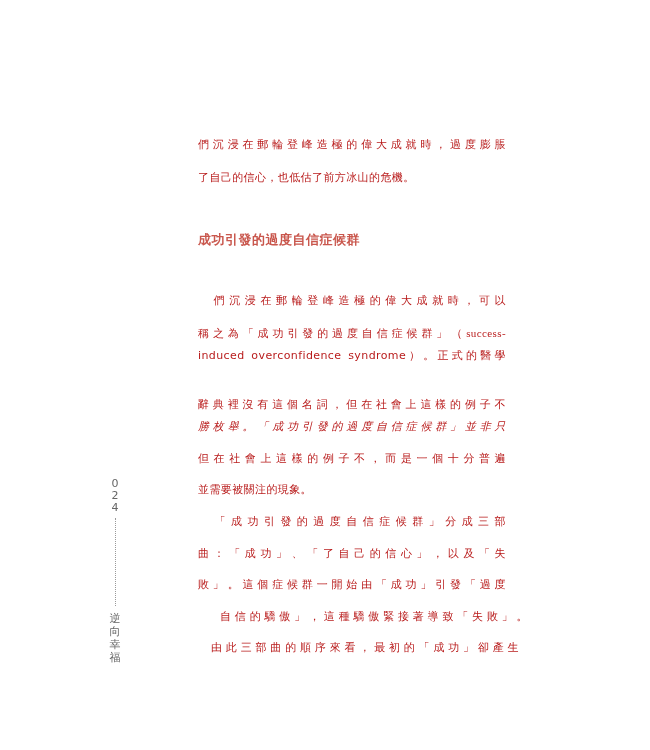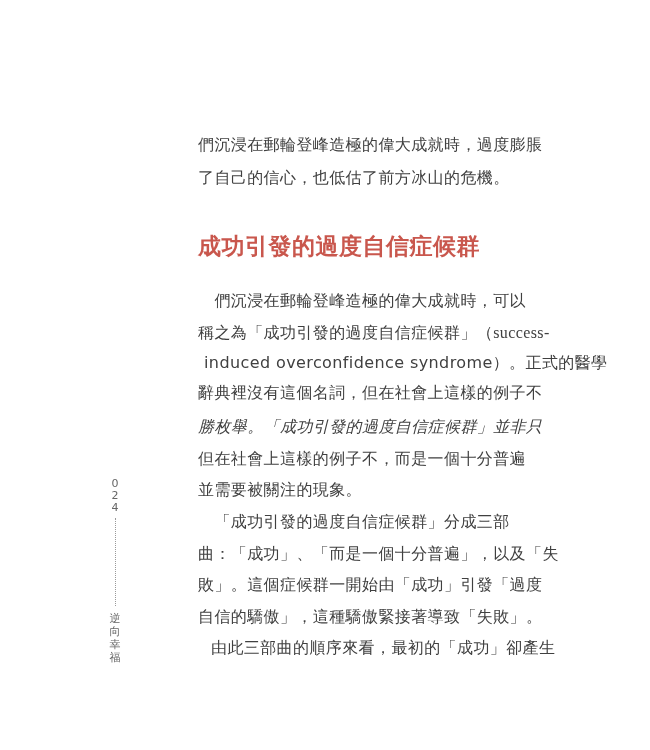--- a/index.html
+++ b/index.html
@@ -1,23 +1,23 @@
 <!DOCTYPE html>
 <html><head>
 <meta charset="utf-8">
 <style>
   html, body { margin: 0; padding: 0; background: #ffffff; }
   body { width: 650px; height: 750px; position: relative; overflow: hidden;
          font-family: "DejaVu Sans", "Liberation Sans", sans-serif; color: #3a3a3a; }
   .page { position: absolute; left: 0; top: 0; width: 650px; height: 750px; background: #fff; }
   .body-text { position: absolute; left: 198px; width: 312px; }
-  .line { position: absolute; left: 0; white-space: nowrap; font-size: 16px; line-height: 20px;
-          letter-spacing: 0.4px; color: #404040; }
+  .line { position: absolute; left: 0; white-space: nowrap; font-size: 11px; line-height: 20px;
+          letter-spacing: 0.4px; color: #b91c1c; }
   .line.just { width: 308px; text-align: justify; text-align-last: justify; }
-  .heading { position: absolute; left: 198px; top: 231px; font-size: 23px; font-weight: bold;
+  .heading { position: absolute; left: 198px; top: 231px; font-size: 13px; font-weight: bold;
              color: #c9574d; letter-spacing: 0.5px; white-space: nowrap;
              font-family: "DejaVu Serif", "Liberation Serif", serif; }
   .margin { position: absolute; left: 108px; top: 478px; width: 14px; display: flex;
             flex-direction: column; align-items: center; }
   .page-number { font-size: 11px; color: #666; line-height: 12px; text-align: center;
                  font-family: "DejaVu Sans", sans-serif; }
   .page-number span { display: block; }
   .dotted-rule { width: 0; height: 88px; border-left: 1px dotted #9a9a9a; margin: 4px 0 6px 0; }
   .running-title { font-size: 11px; color: #666; line-height: 13px; text-align: center; }
   .running-title span { display: block; }
@@ -30,32 +30,32 @@
   <div class="body-text" style="top:135px;">
     <div class="line just" style="top:0px;">們沉浸在郵輪登峰造極的偉大成就時，過度膨脹</div>
     <div class="line" style="top:33px;">了自己的信心，也低估了前方冰山的危機。</div>
   </div>
 
   <div class="heading">成功引發的過度自信症候群</div>
 
   <div class="body-text" style="top:291px;">
     <div class="line just" style="top:0px;">　們沉浸在郵輪登峰造極的偉大成就時，可以</div>
     <div class="line just" style="top:31.5px;font-family:Liberation Serif, serif;">稱之為「成功引發的過度自信症候群」（success-</div>
-    <div class="line just" style="top:62px;margin-left:6px;">induced overconfidence syndrome）。正式的醫學</div>
-    <div class="line just" style="top:92px;">辭典裡沒有這個名詞，但在社會上這樣的例子不</div>
+    <div class="line just" style="top:55px;">induced overconfidence syndrome）。正式的醫學</div>
+    <div class="line just" style="top:104px;">辭典裡沒有這個名詞，但在社會上這樣的例子不</div>
     <div class="line just" style="top:126px;font-style:italic;">勝枚舉。「成功引發的過度自信症候群」並非只</div>
     <div class="line just" style="top:157.5px;">但在社會上這樣的例子不，而是一個十分普遍</div>
     <div class="line" style="top:189px;">並需要被關注的現象。</div>
   </div>
 
   <div class="body-text" style="top:512px;">
-    <div class="line just" style="top:0px;font-family:Liberation Serif, serif;">　「成功引發的過度自信症候群」分成三部</div>
-    <div class="line just" style="top:31.5px;">曲：「成功」、「而是一個十分普遍」，以及「失</div>
+    <div class="line just" style="top:0px;">　「成功引發的過度自信症候群」分成三部</div>
+    <div class="line just" style="top:31.5px;">曲：「成功」、「了自己的信心」，以及「失</div>
     <div class="line just" style="top:63px;">敗」。這個症候群一開始由「成功」引發「過度</div>
-    <div class="line just" style="top:94.5px;">自信的驕傲」，這種驕傲緊接著導致「失敗」。</div>
+    <div class="line just" style="top:94.5px;margin-left:22px;">自信的驕傲」，這種驕傲緊接著導致「失敗」。</div>
     <div class="line just" style="top:126px;margin-left:13px;">由此三部曲的順序來看，最初的「成功」卻產生</div>
   </div>
 
   <div class="margin">
     <div class="page-number">
       <span>0</span>
       <span>2</span>
       <span>4</span>
     </div>
     <div class="dotted-rule"></div>

